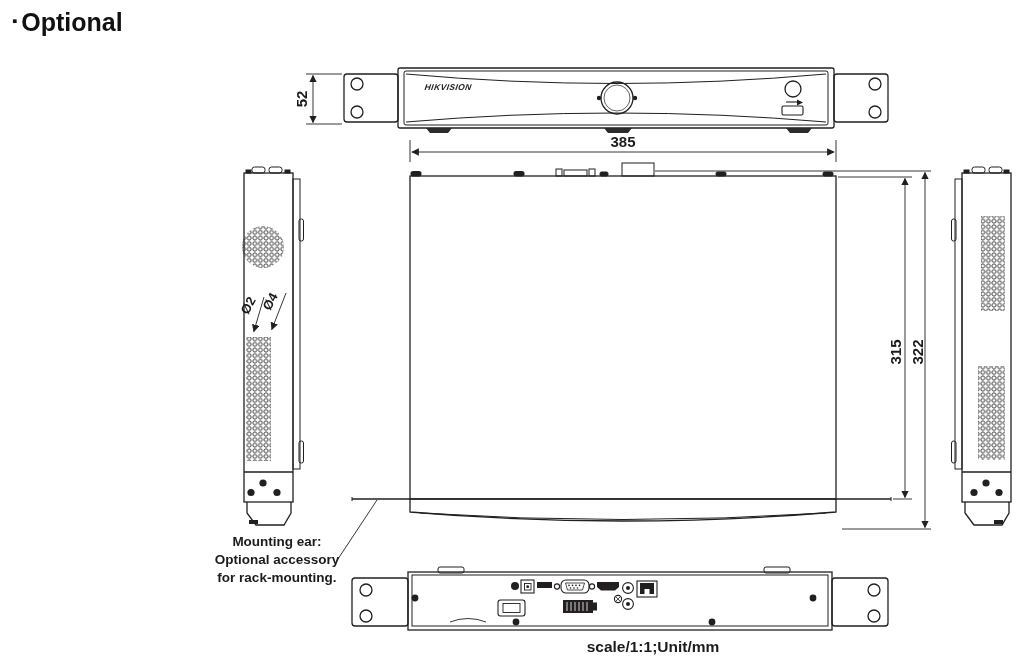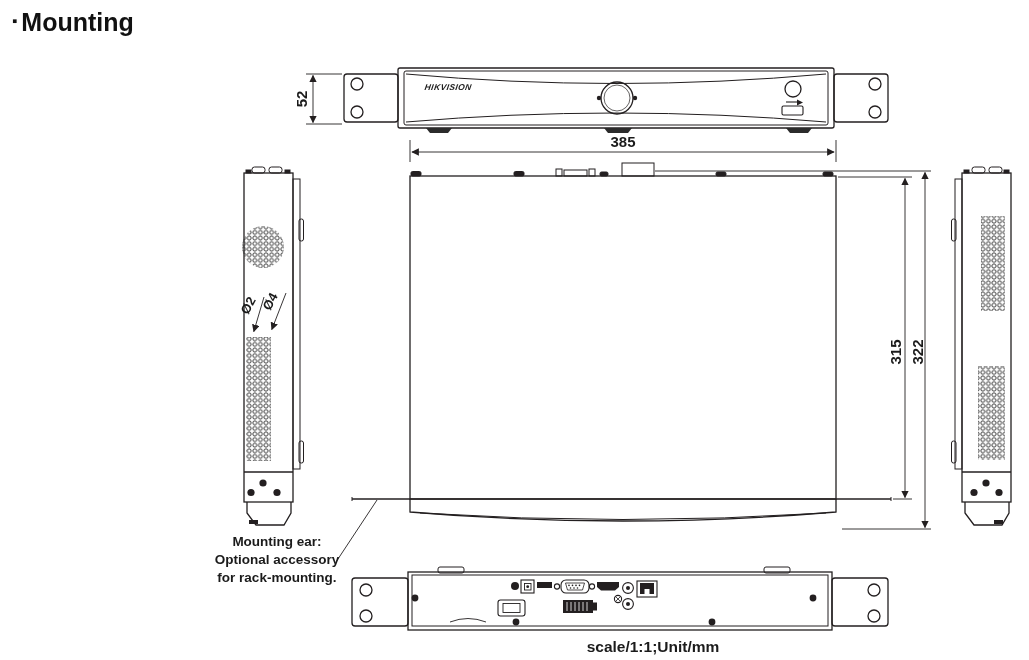--- a/index.html
+++ b/index.html
@@ -16,21 +16,21 @@
   .brandtxt{font-size:8.5px;font-weight:bold;font-style:italic;letter-spacing:0.4px;}
   .footertxt{font-size:15.5px;font-weight:bold;}
 </style>
 </head>
 <body>
 
 <div class="canvas">
 
   <div class="title">
     <span class="bullet">▪</span>
-    <span>Mounting</span>
+    <span>Optional</span>
   </div>
 
   <svg width="1029" height="660" viewBox="0 0 1029 660">
     <defs>
       <marker id="arr" viewBox="0 0 10 10" refX="9" refY="5" markerWidth="8.5" markerHeight="8.5" orient="auto-start-reverse">
           <path d="M0,0 L10,5 L0,10 z" fill="#231f20"></path>
         </marker>
       <pattern id="vd" width="5.6" height="5.6" patternUnits="userSpaceOnUse">
         <circle cx="2.8" cy="2.8" r="2" fill="none" stroke="#2b2b2b" stroke-width="0.9"></circle>
       </pattern>

